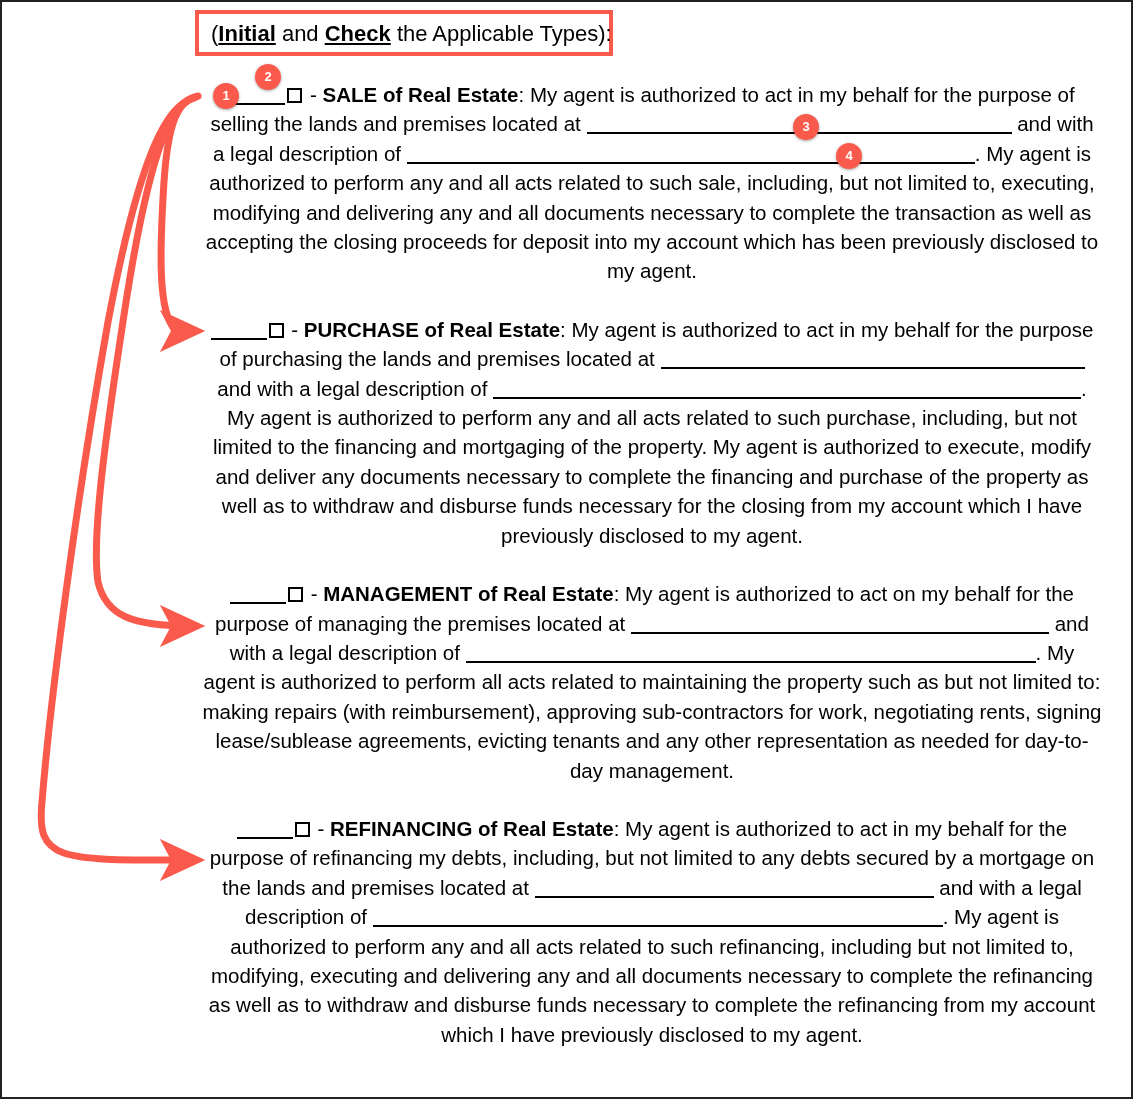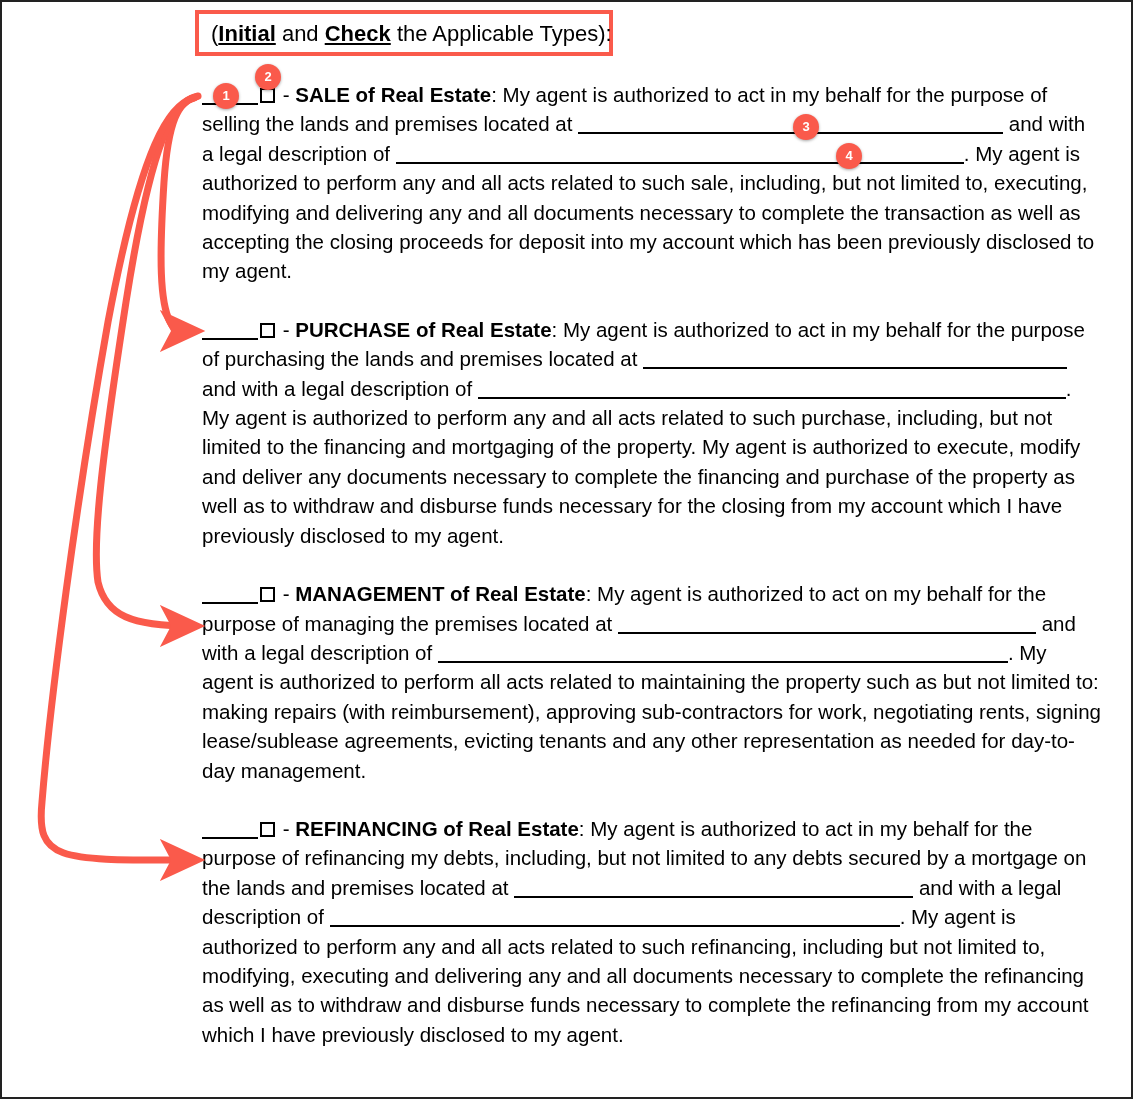--- a/index.html
+++ b/index.html
@@ -76,21 +76,21 @@
   #doc {
     position: absolute;
     left: 200px;
     top: 78px;
     width: 900px;
     font-size: 20.5px;
     line-height: 29.4px;
     color: #000000;
     z-index: 3;
   }
-  .clause { margin: 0 0 29px 0; }
+  .clause { margin: 0 0 29px 0; text-align: center; }
   .clause:last-child { margin-bottom: 4px; }
   .para { margin: 0; }
   b { font-weight: bold; }
 
   .blank {
     display: inline-block;
     border-bottom: 2px solid #000000;
     vertical-align: -3px;
     height: 17px;
   }

